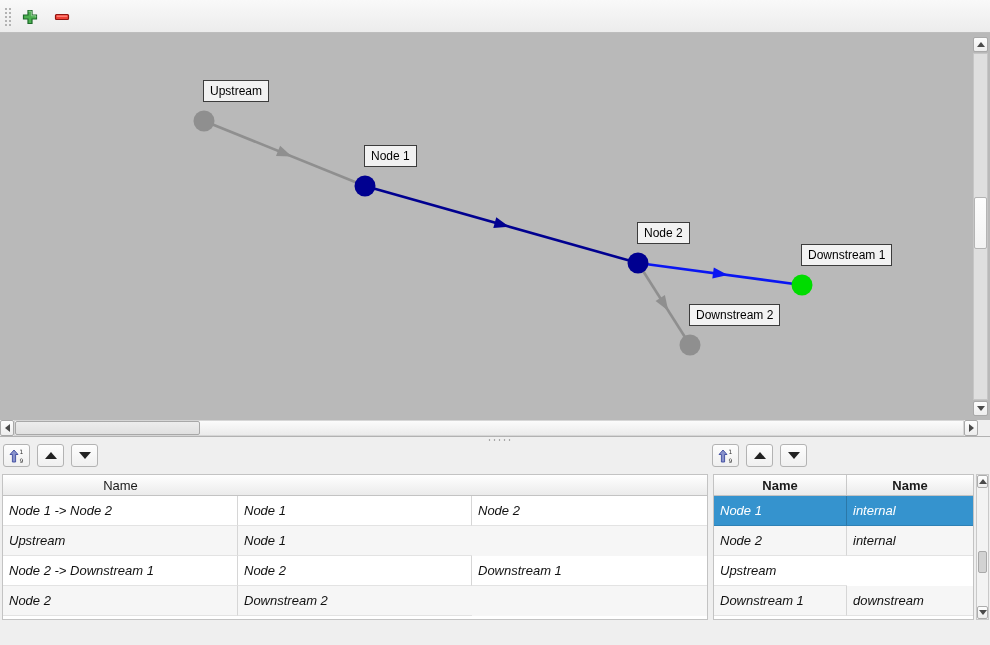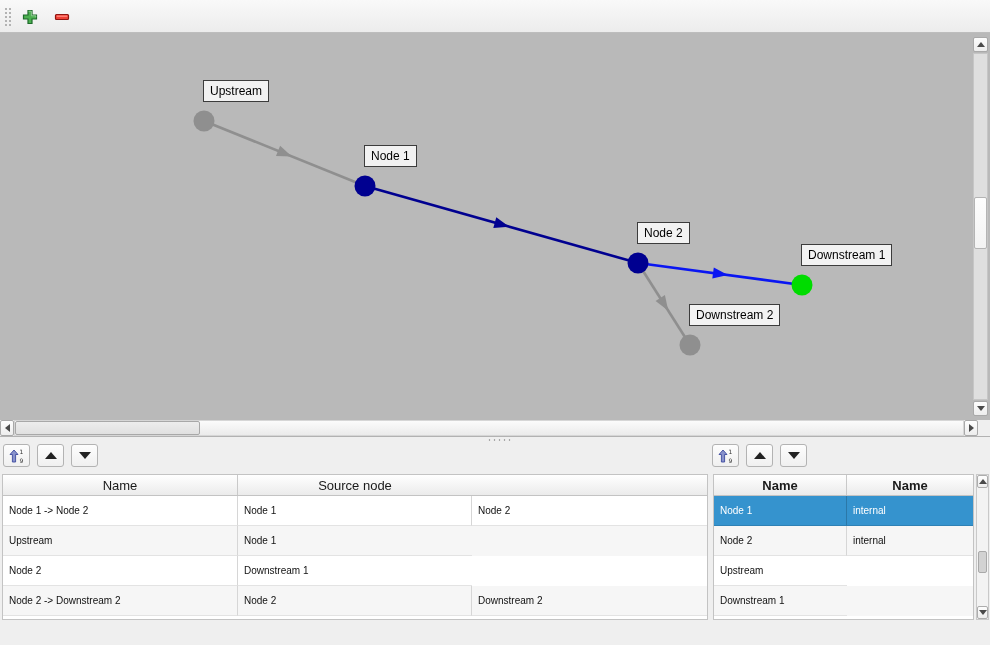--- a/index.html
+++ b/index.html
@@ -58,22 +58,22 @@
   .tbl{position:absolute;top:33px;height:146px;background:#fff;border:1px solid #c3c3c3;box-sizing:border-box;overflow:hidden;text-align:right;}
   #edges-table{left:2px;width:706px;}
   #nodes-table{left:713px;width:261px;}
   .thead{display:grid;height:21px;background:linear-gradient(#ffffff,#ebebeb);border-bottom:1px solid #c3c3c3;box-sizing:border-box;}
   .th{display:flex;align-items:center;justify-content:center;font-size:13px;color:#1a1a1a;
     border-right:1px solid #c9c9c9;box-sizing:border-box;overflow:hidden;}
   .th:last-child{border-right:none;}
   #nodes-table .th{font-weight:bold;}
   .trow{display:grid;height:30px;background:#fff;}
   .trow.alt{background:#f6f6f6;}
-  .td{display:flex;align-items:center;font-size:10px;color:#111;padding:0 6px;
-    border-right:1px solid #d6d6d6;border-bottom:1px solid #e3e3e3;box-sizing:border-box;white-space:nowrap;overflow:hidden;}
+  .td{display:flex;align-items:center;font-size:13px;color:#111;padding:0 6px;
+    border-right:1px solid #d6d6d6;border-bottom:1px solid #e3e3e3;box-sizing:border-box;white-space:nowrap;overflow:hidden;font-style:italic;}
   .td:last-child{border-right:none;}
   .t-edges .thead,.t-edges .trow{grid-template-columns:235px 234px 1fr;}
   .t-nodes .thead,.t-nodes .trow{grid-template-columns:133px 1fr;}
   .trow.sel{background:var(--sel,#3593ce);}
   .trow.sel .td{color:#fff;border-right-color:rgba(0,0,0,.18);border-bottom-color:rgba(0,0,0,.12);}
 
   
   .tbl-vscroll{position:absolute;left:976px;top:33px;width:13px;height:146px;background:#f3f3f3;border:1px solid #c9c9c9;box-sizing:border-box;}
   .tbl-vscroll .sbtn{left:0;width:11px;height:13px;border:1px solid #adadad;}
   .tbl-vscroll .sbtn.up{top:0;}
@@ -186,37 +186,36 @@
           <span class="tri up" style="border-bottom-color:#222;border-left-width:6px;border-right-width:6px;border-bottom-width:7px;"></span>
         </button>
       <button class="mini-btn">
           <span class="tri down" style="border-top-color:#222;border-left-width:6px;border-right-width:6px;border-top-width:7px;"></span>
         </button>
     </div>
 
     <div class="tbl t-edges" id="edges-table">
         <div class="thead">
           <div class="th">Name</div>
-          <div class="th">Source node</div>
         </div>
         <div class="trow">
           <div class="td">Node 1 -&gt; Node 2</div>
           <div class="td">Node 1</div>
           <div class="td">Node 2</div>
         </div>
         <div class="trow alt">
           <div class="td">Upstream</div>
           <div class="td">Node 1</div>
         </div>
         <div class="trow">
+          <div class="td">Node 2 -&gt; Downstream 1</div>
           <div class="td">Node 2</div>
           <div class="td">Downstream 1</div>
         </div>
         <div class="trow alt">
-          <div class="td">Node 2 -&gt; Downstream 2</div>
           <div class="td">Node 2</div>
           <div class="td">Downstream 2</div>
         </div>
       </div>
     <div class="tbl t-nodes" id="nodes-table" style="--sel: #3593ce;">
         <div class="thead">
           <div class="th">Name</div>
           <div class="th">Name</div>
         </div>
         <div class="trow sel">
@@ -225,20 +224,21 @@
         </div>
         <div class="trow alt">
           <div class="td">Node 2</div>
           <div class="td">internal</div>
         </div>
         <div class="trow">
           <div class="td">Upstream</div>
         </div>
         <div class="trow alt">
           <div class="td">Downstream 1</div>
+          <div class="td">downstream</div>
         </div>
       </div>
 
     <div class="tbl-vscroll">
       <button class="sbtn up">
           <span class="tri up"></span>
         </button>
       <button class="sbtn down">
           <span class="tri down"></span>
         </button>

